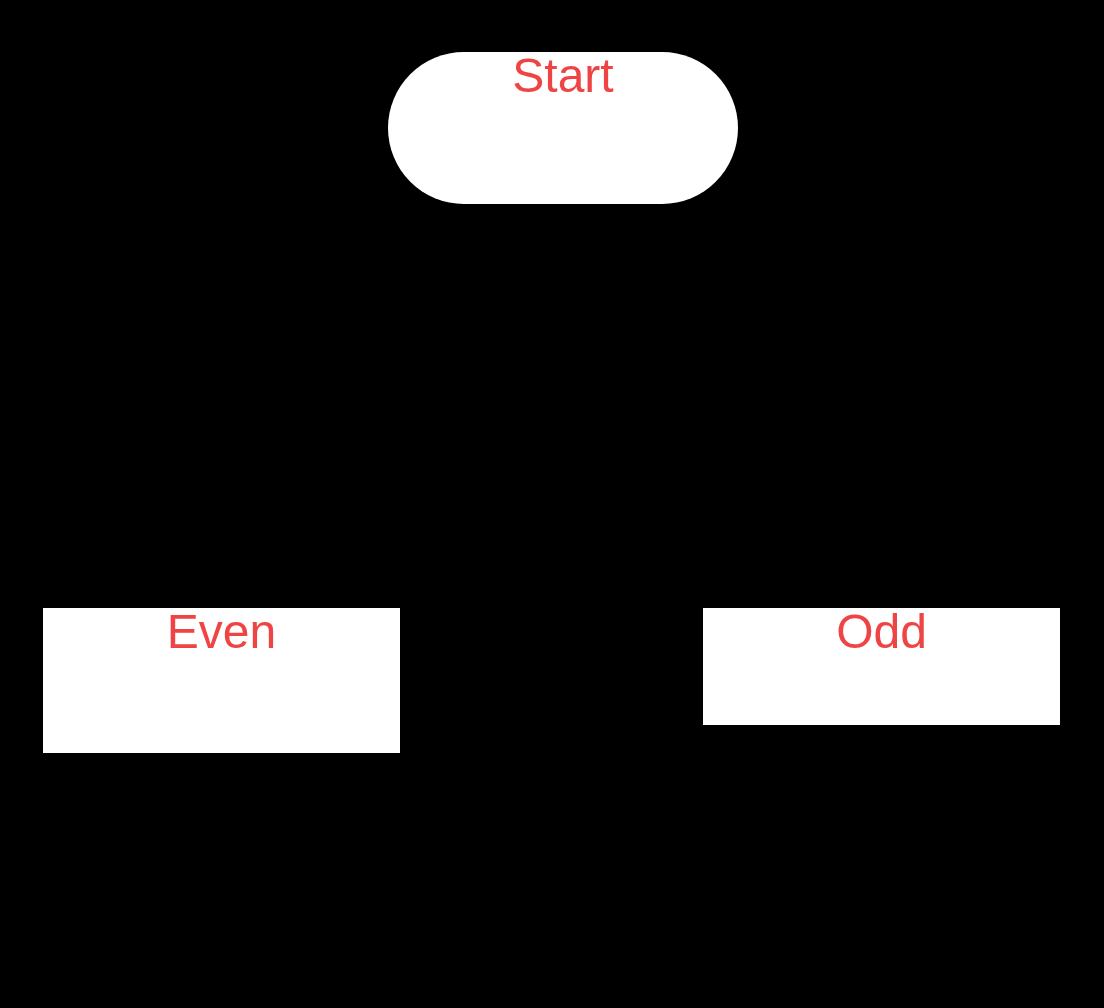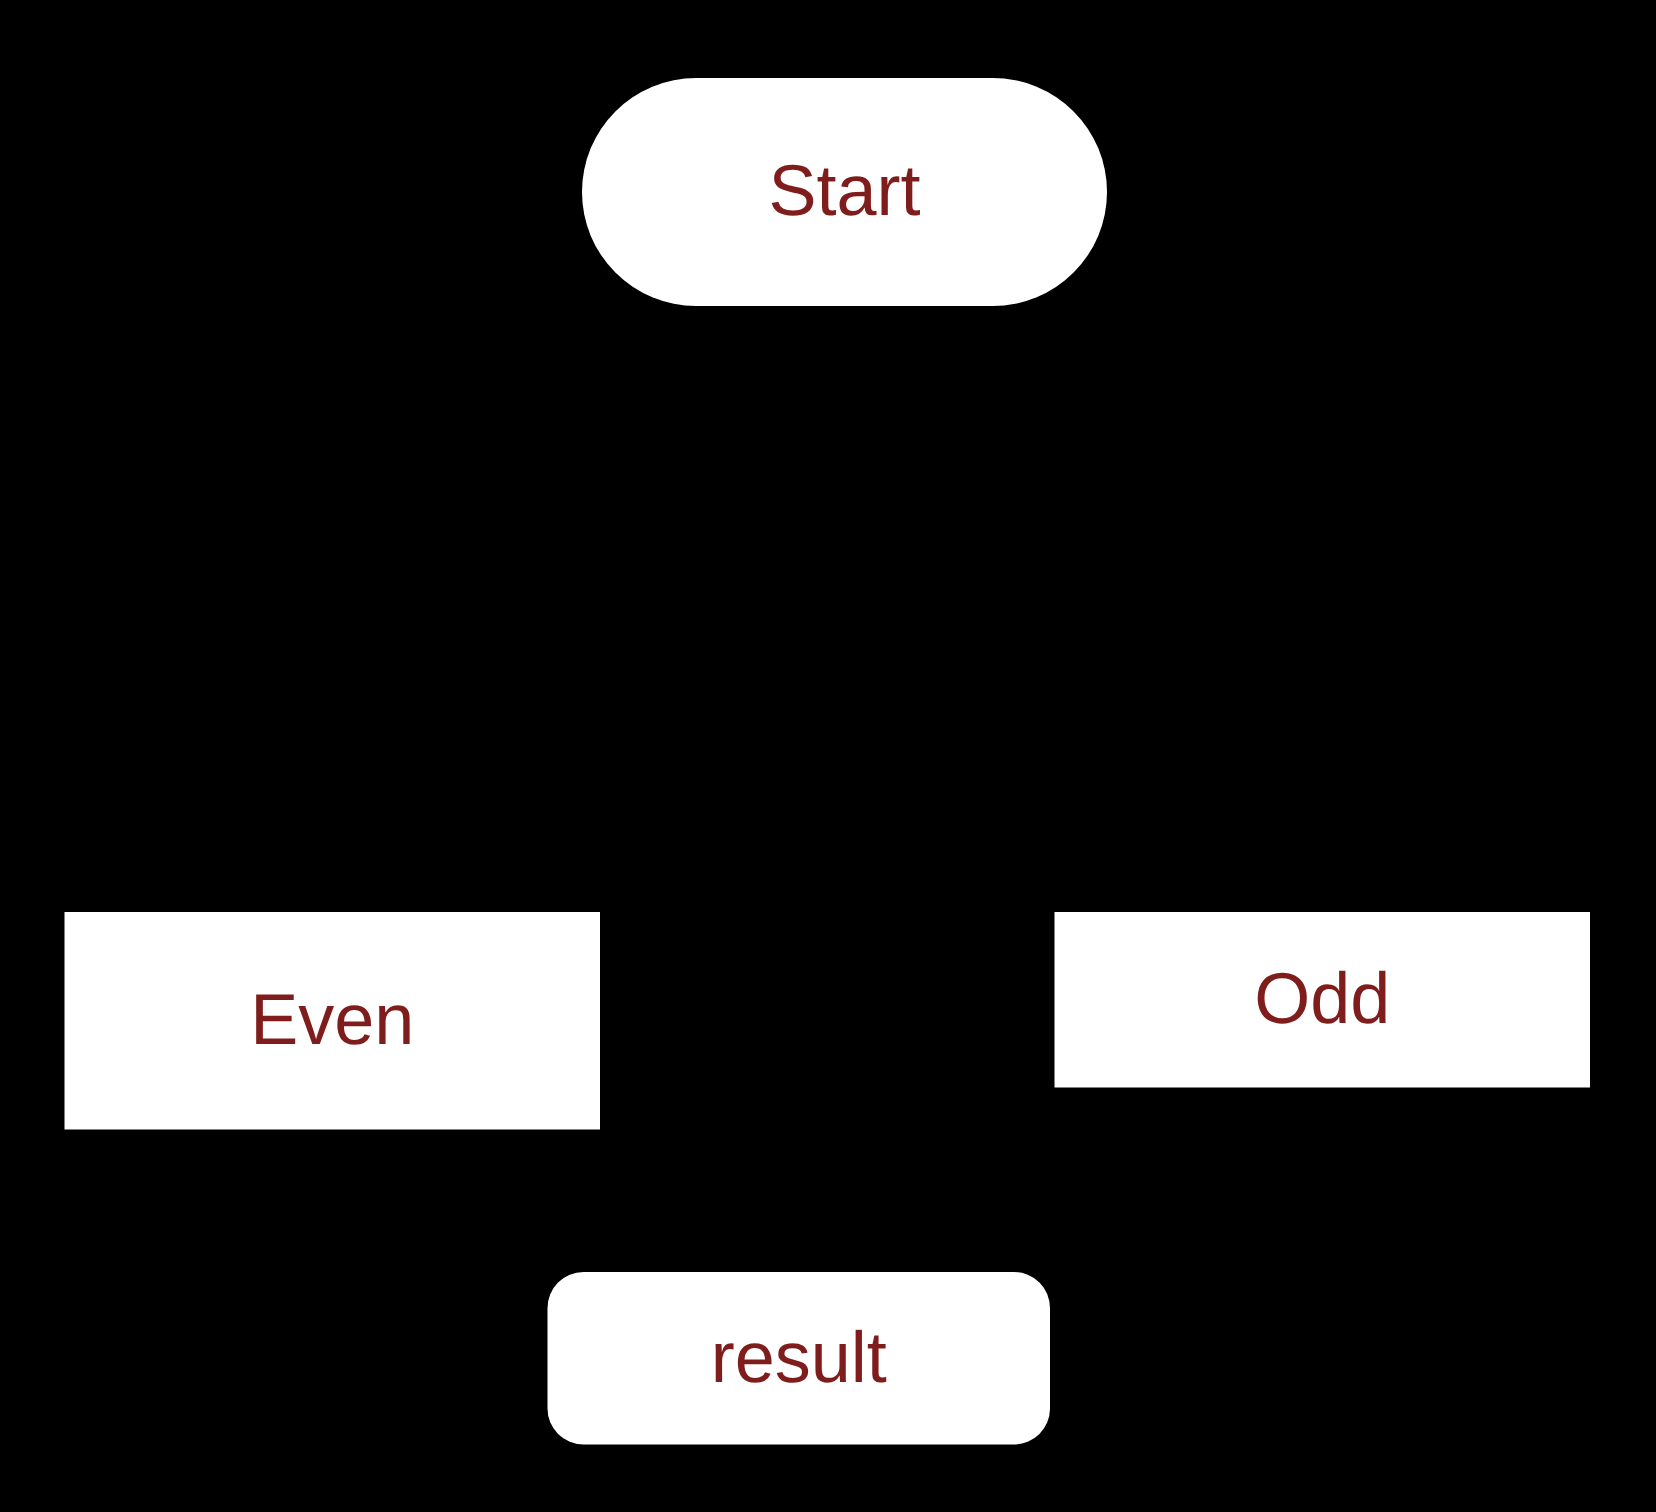--- a/index.html
+++ b/index.html
@@ -11,24 +11,23 @@
     position: relative;
     width: 1104px;
     height: 1008px;
     background: #000000;
     overflow: hidden;
     font-family: "Liberation Sans", sans-serif;
   }
   .node {
     position: absolute;
     display: flex;
-    align-items: center;
     justify-content: center;
     background: #ffffff;
-    color: #7f1d1d;
+    color: #ef4444;
     font-size: 48px;
     line-height: 1;
     text-align: center;
     user-select: none;
   }
   .node-start {
     left: 388px;
     top: 52px;
     width: 350px;
     height: 152px;
@@ -75,17 +74,14 @@
 
 
   <div class="node node-even">
     <span class="node-label">Even</span>
   </div>
 
   <div class="node node-odd">
     <span class="node-label">Odd</span>
   </div>
 
-  <div class="node node-result">
-    <span class="node-label">result</span>
-  </div>
 
 </div>
 
 </body></html>

